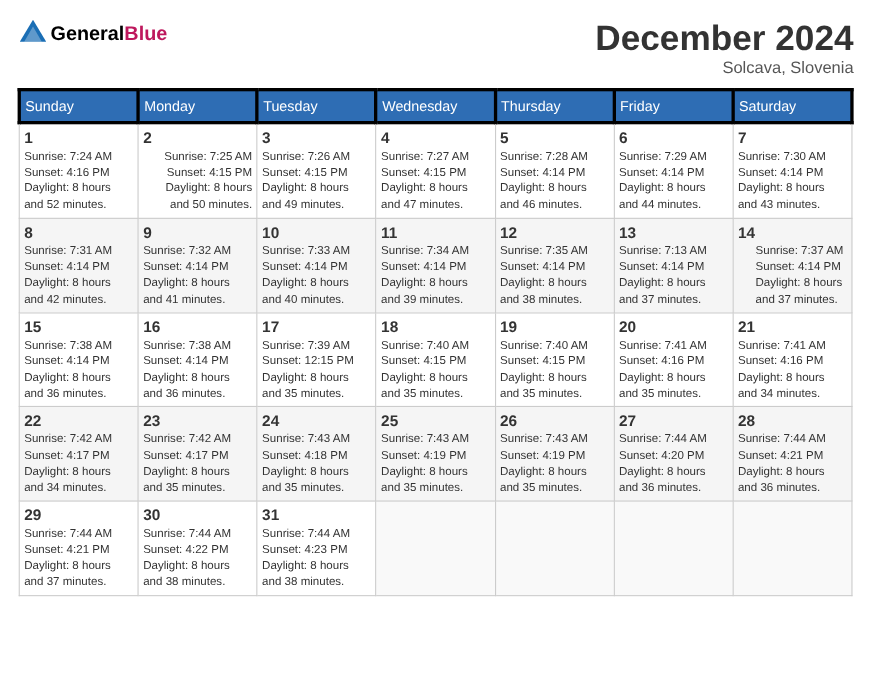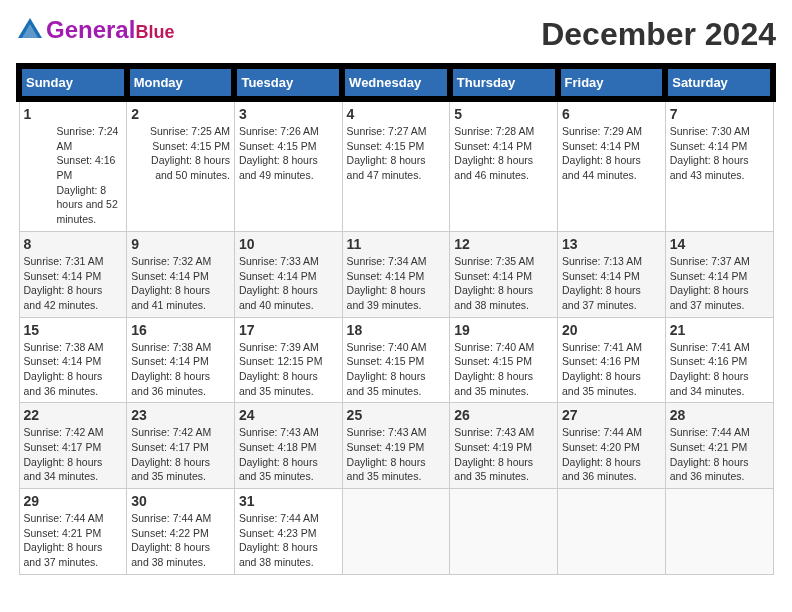--- a/index.html
+++ b/index.html
@@ -42,22 +42,22 @@
       width: 100%;
       border-collapse: collapse;
       font-size: 11px;
     }
     .calendar th {
       background-color: #2e6db4;
       color: #fff;
       padding: 6px 4px;
       text-align: left;
       font-size: 13px;
-      font-weight: bold;
-      border: 6px solid #000000;
+      font-weight: normal;
+      border: 3px solid #000000;
     }
     .calendar td {
       border: 1px solid #ccc;
       vertical-align: top;
       padding: 4px 4px;
       width: calc(100% / 7);
       background: #fff;
     }
     .calendar tr:nth-child(even) td {
       background: #f5f5f5;
@@ -81,45 +81,46 @@
 </head>
 <body>
 
 <div class="header">
   <div class="logo">
     <svg class="logo-icon" viewBox="0 0 28 28">
       <polygon points="14,2 26,22 2,22" fill="#1a6eb5"></polygon>
       <polygon points="14,8 22,22 6,22" fill="#fff" opacity="0.3"></polygon>
     </svg>
     <div>
-      <span style="font-size:24px;font-weight:bold;color:#a21caf;">General</span><span style="font-size:18px;font-weight:bold;color:#be185d;">Blue</span>
+      <span style="font-size:18px;font-weight:bold;color:#000000;">General</span><span style="font-size:18px;font-weight:bold;color:#be185d;">Blue</span>
     </div>
   </div>
   <div class="title-block">
     <div class="month-title">December 2024</div>
+    <div class="location">Solcava, Slovenia</div>
   </div>
 </div>
 
 <table class="calendar">
   <thead>
     <tr id="weekday-header">
     <th>Sunday</th>
         <th>Monday</th>
         <th>Tuesday</th>
         <th>Wednesday</th>
         <th>Thursday</th>
         <th>Friday</th>
         <th>Saturday</th>
       </tr>
   </thead>
   <tbody id="calendar-body">
   <tr>
         <td>
           <span class="day-number">1</span>
-          <div class="day-info" style="white-space: pre-line; margin-left: 33px;">Sunrise: 7:24 AM
+          <div class="day-info" style="white-space: pre-line;">Sunrise: 7:24 AM
 Sunset: 4:16 PM
 Daylight: 8 hours and 52 minutes.</div>
         </td>
         <td>
           <span class="day-number">2</span>
           <div class="day-info" style="white-space: pre-line; text-align: right;">Sunrise: 7:25 AM
 Sunset: 4:15 PM
 Daylight: 8 hours and 50 minutes.</div>
         </td>
         <td>
@@ -185,21 +186,21 @@
 Daylight: 8 hours and 38 minutes.</div>
         </td>
         <td>
           <span class="day-number">13</span>
           <div class="day-info" style="white-space: pre-line;">Sunrise: 7:13 AM
 Sunset: 4:14 PM
 Daylight: 8 hours and 37 minutes.</div>
         </td>
         <td>
           <span class="day-number">14</span>
-          <div class="day-info" style="white-space: pre-line;">Sunrise: 7:37 AM
+          <div class="day-info" style="white-space: pre-line; margin-left: 16px;">Sunrise: 7:37 AM
 Sunset: 4:14 PM
 Daylight: 8 hours and 37 minutes.</div>
         </td>
       </tr>
       <tr>
         <td>
           <span class="day-number">15</span>
           <div class="day-info" style="white-space: pre-line;">Sunrise: 7:38 AM
 Sunset: 4:14 PM
 Daylight: 8 hours and 36 minutes.</div>

